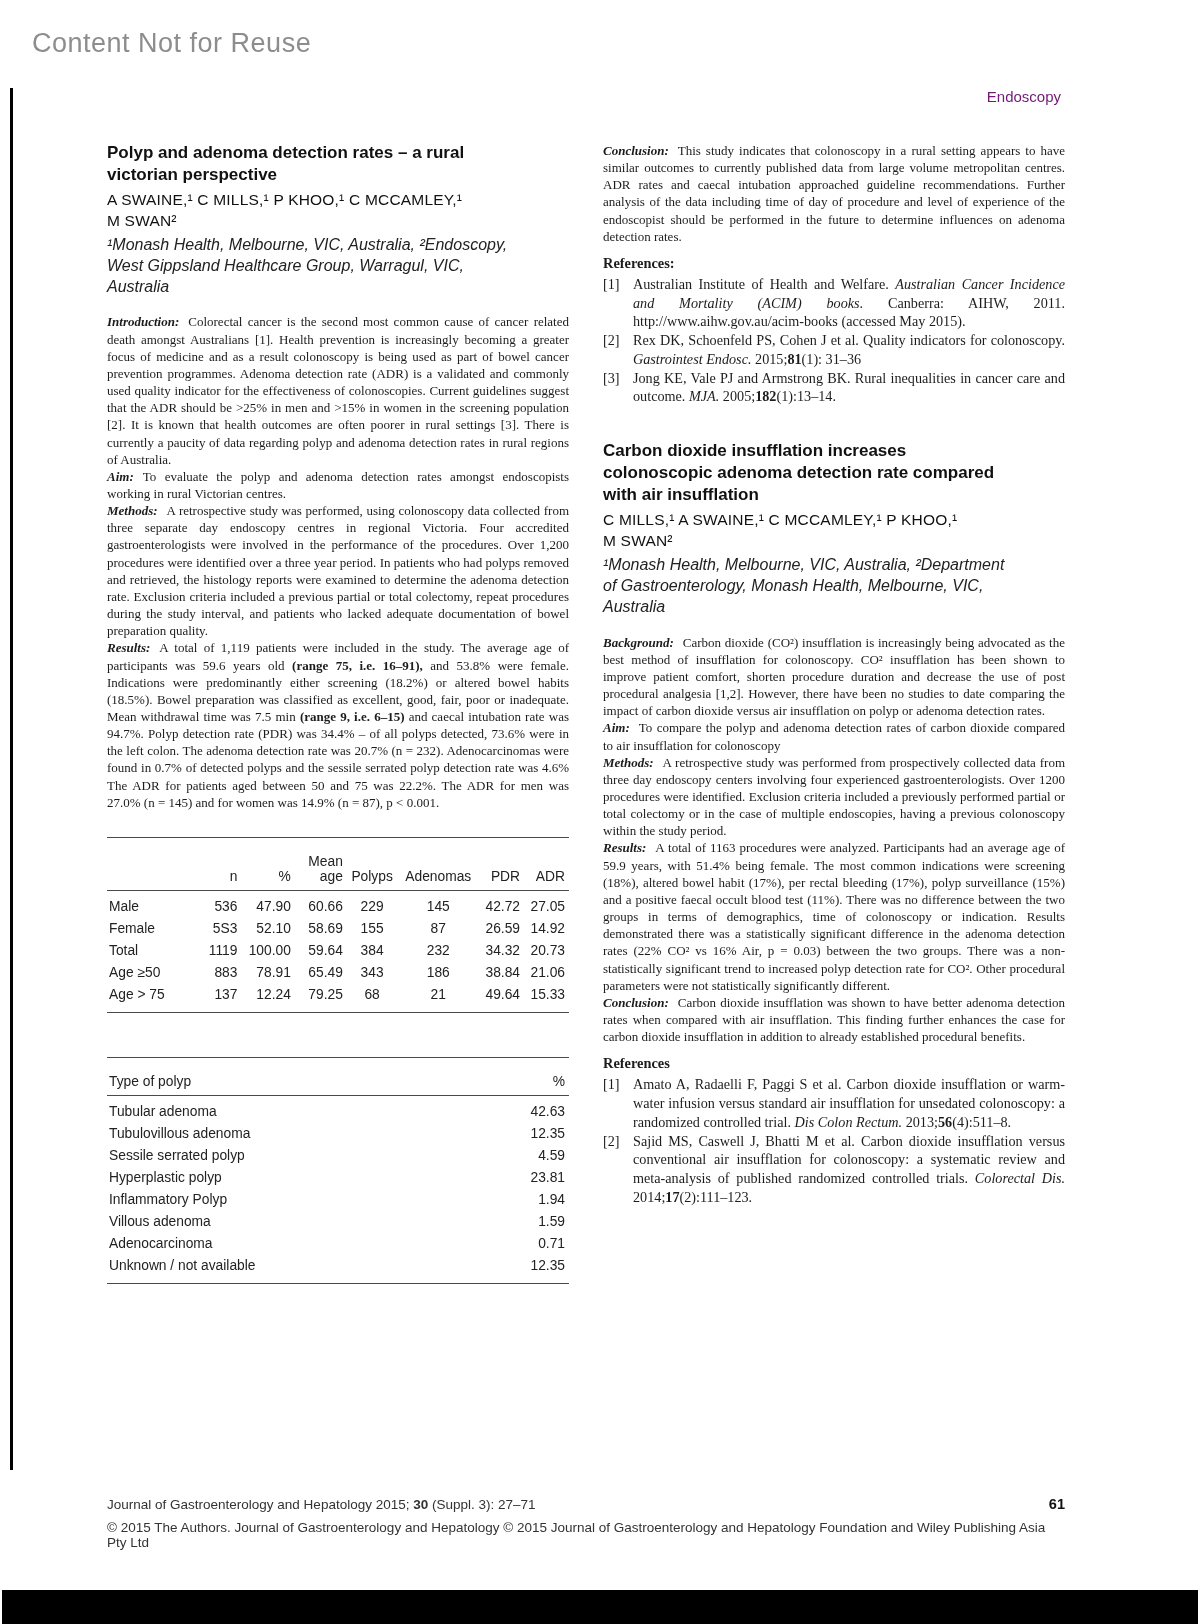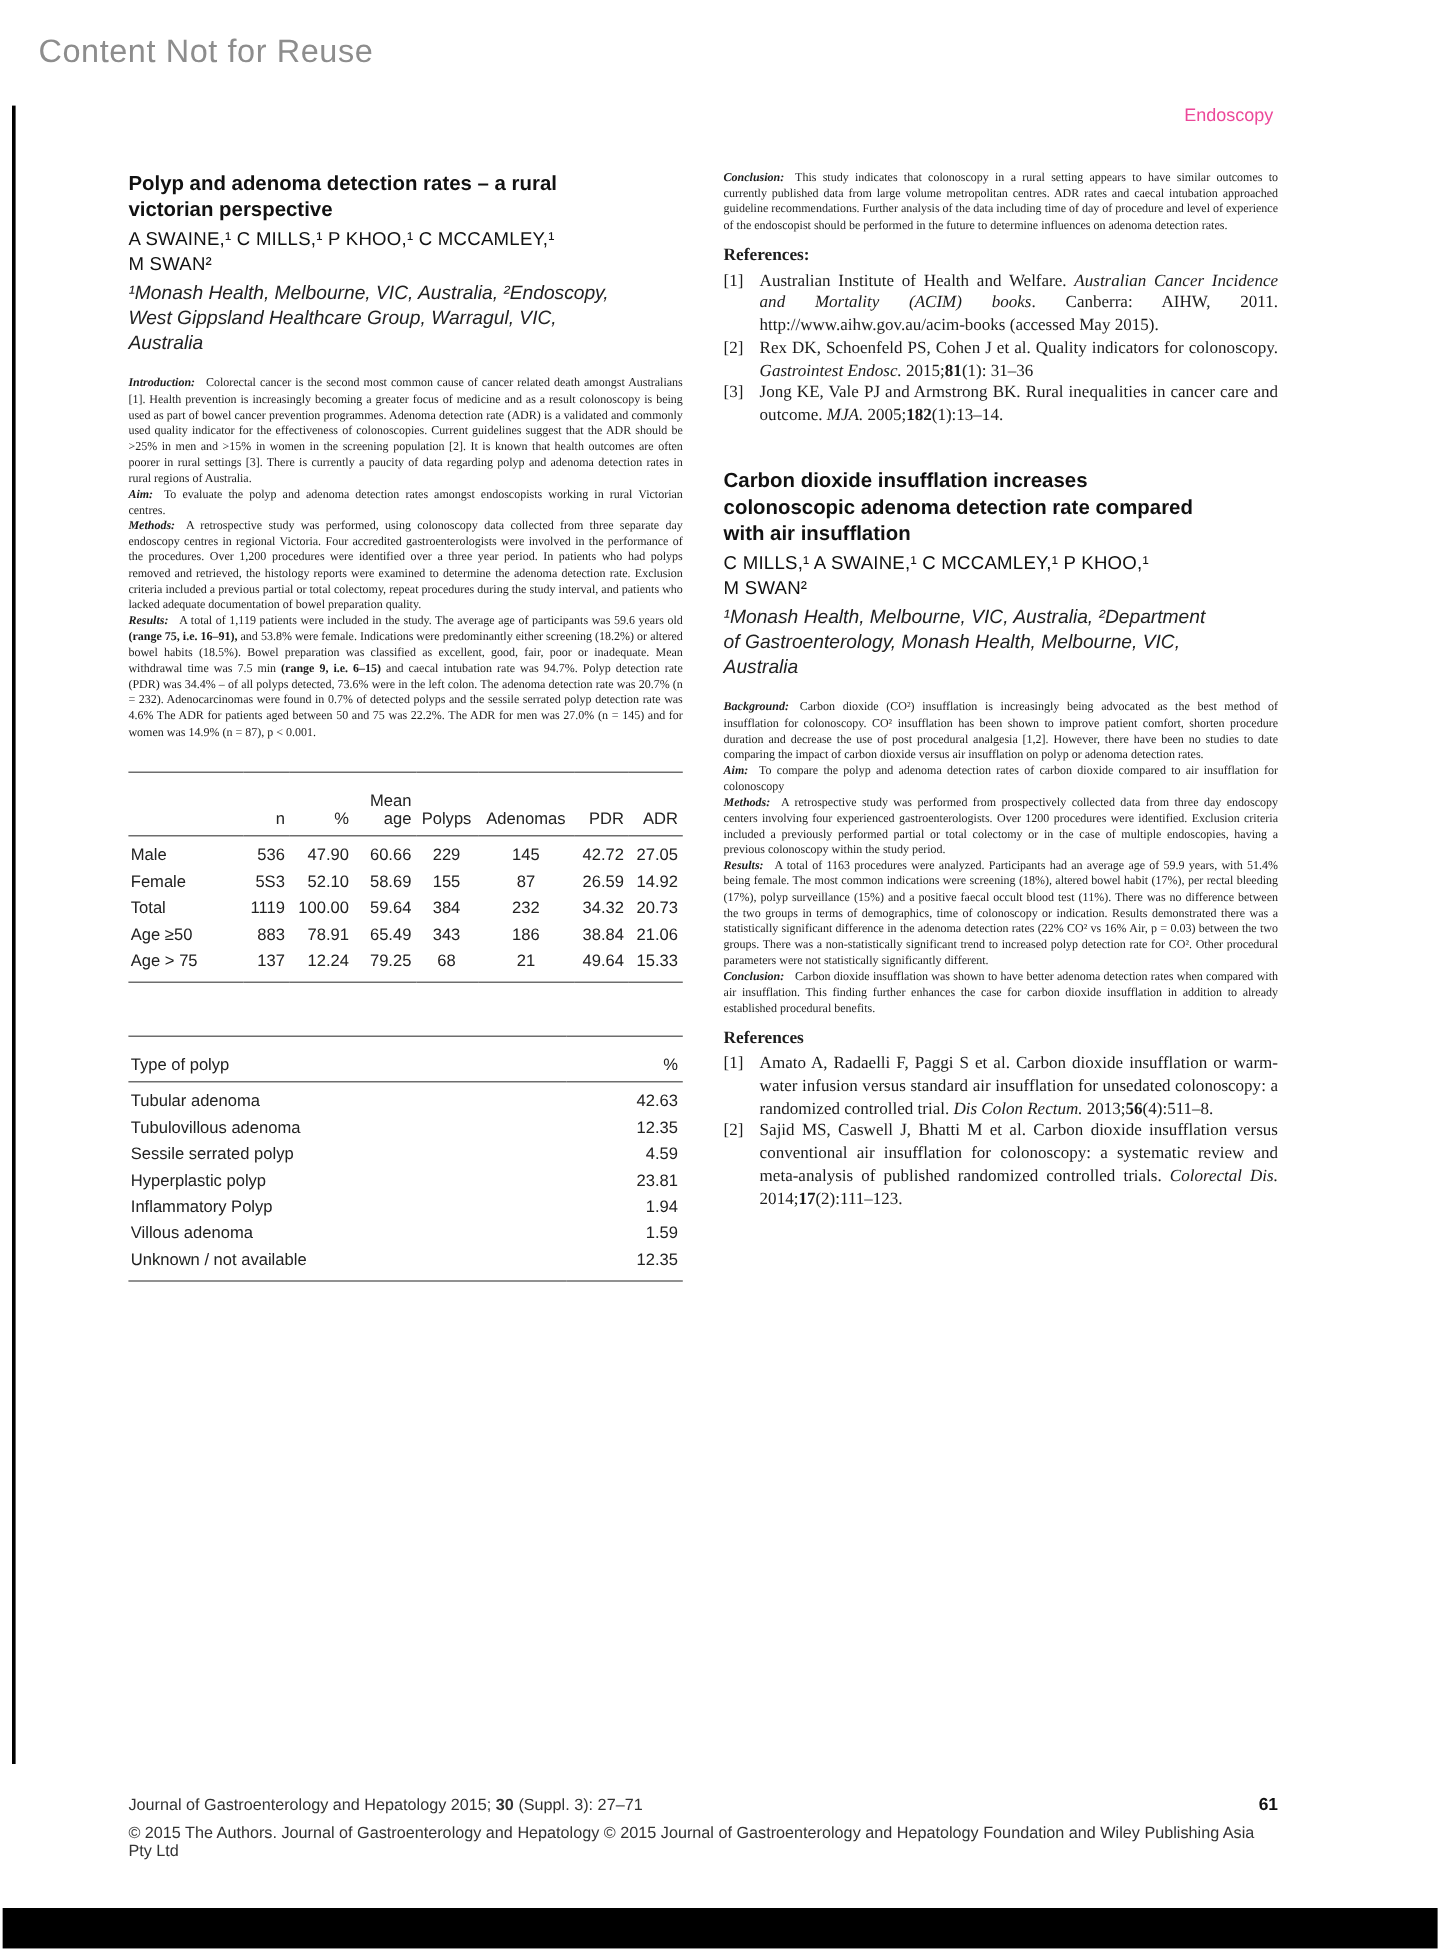--- a/index.html
+++ b/index.html
@@ -11,42 +11,42 @@
   }
   .watermark {
     position:absolute; left:30px; top:28px;
     font-family:"Liberation Sans", sans-serif;
     font-size:27px; color:#8d8d8d; letter-spacing:0.5px;
   }
   .left-rule { position:absolute; left:8px; top:88px; width:3px; height:1382px; background:#000; }
   .bottom-bar { position:absolute; left:0; bottom:0; width:1200px; height:34px; background:#000; }
   .running-head {
     position:absolute; right:137px; top:88px;
-    font-family:"Liberation Sans", sans-serif; font-size:15px; color:#ec4899;
+    font-family:"Liberation Sans", sans-serif; font-size:15px; color:#701a75;
   }
   .col { position:absolute; top:142px; width:462px; }
   .col-left { left:105px; }
   .col-right { left:601px; }
 
   .abs-title {
     font-family:"Liberation Sans", sans-serif; font-weight:bold;
     font-size:17px; line-height:1.3; color:#111;
     white-space:pre-line; text-align:left; margin-bottom:4px;
   }
   .authors {
     font-family:"Liberation Sans", sans-serif; font-size:15.5px; line-height:1.32;
     color:#111; white-space:pre-line; margin-bottom:3px; letter-spacing:0.2px;
   }
   .affiliation {
     font-family:"Liberation Sans", sans-serif; font-style:italic;
     font-size:16px; line-height:1.32; color:#222;
     white-space:pre-line; margin-bottom:16px;
   }
   .body-par {
-    font-size:10px; line-height:1.32; text-align:justify; color:#1c1c1c;
+    font-size:13px; line-height:1.32; text-align:justify; color:#1c1c1c;
   }
   .sec-label { font-weight:bold; font-style:italic; margin-right:9px; }
 
   .ref-heading {
     font-weight:bold; font-size:14.4px; margin-top:10px; margin-bottom:3px;
   }
   .ref-list { }
   .ref-item { display:flex; font-size:14.2px; line-height:1.32; }
   .ref-num { flex:0 0 30px; }
   .ref-body { flex:1; text-align:justify; }
@@ -201,20 +201,24 @@
             <td>Hyperplastic polyp</td>
             <td>23.81</td>
           </tr>
           <tr>
             <td>Inflammatory Polyp</td>
             <td>1.94</td>
           </tr>
           <tr>
             <td>Villous adenoma</td>
             <td>1.59</td>
+          </tr>
+          <tr>
+            <td>Adenocarcinoma</td>
+            <td>0.71</td>
           </tr>
           <tr>
             <td>Unknown / not available</td>
             <td>12.35</td>
           </tr>
         </tbody>
       </table>
 
   </div>
 

